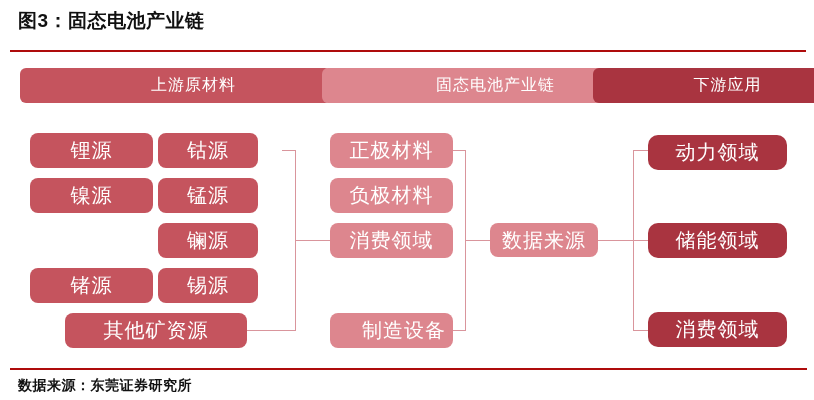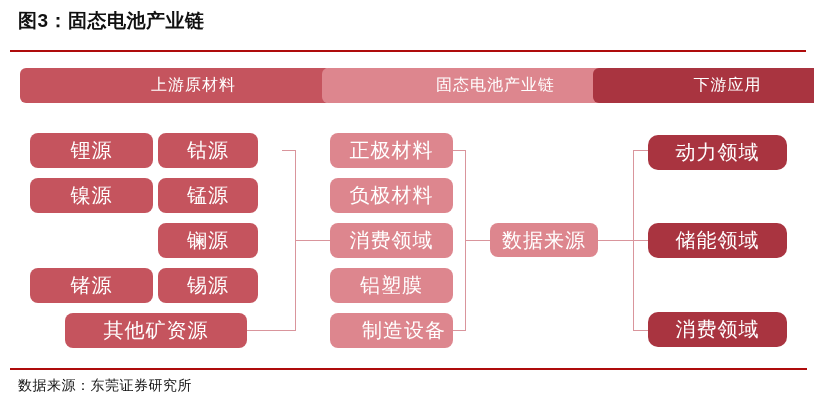--- a/index.html
+++ b/index.html
@@ -17,21 +17,21 @@
     letter-spacing:0.5px;
   }
   .rule{
     position:absolute;height:2px;
     background:var(--rule,#ae0c0c);
   }
   .rule-top{left:10px;width:796px;top:50px;}
   .rule-bottom{left:10px;width:797px;top:368px;}
   .source{
     position:absolute;left:18px;top:377px;
-    font-size:14px;font-weight:normal;color:#111111;
+    font-size:14px;font-weight:bold;color:#111111;
     letter-spacing:0.5px;
   }
   .hdr{
     position:absolute;top:68px;height:35px;
     border-radius:6px;
     display:flex;align-items:center;justify-content:center;
     color:#ffffff;font-size:16px;
     font-family:"Liberation Serif", serif;
     letter-spacing:1px;
     padding-left:36px;
@@ -84,21 +84,20 @@
   <div class="box up ca r2">镍源</div>
   <div class="box up cb r2">锰源</div>
   <div class="box up cb r3">镧源</div>
   <div class="box up ca r4">锗源</div>
   <div class="box up cb r4">锡源</div>
   <div class="box up other">其他矿资源</div>
 
   <div class="box mid cm r1">正极材料</div>
   <div class="box mid cm r2">负极材料</div>
   <div class="box mid cm r3">消费领域</div>
-  <div class="box mid cm r4">铝塑膜</div>
   <div class="box mid cm r5">制造设备</div>
 
   <div class="box mid battery">数据来源</div>
 
   <div class="box down cd d1">动力领域</div>
   <div class="box down cd d2">储能领域</div>
   <div class="box down cd d3">消费领域</div>
 
   <div class="seg h" style="left:282px;top:150px;width:14px;"></div>
   <div class="seg v" style="left:295px;top:150px;height:181px;"></div>

